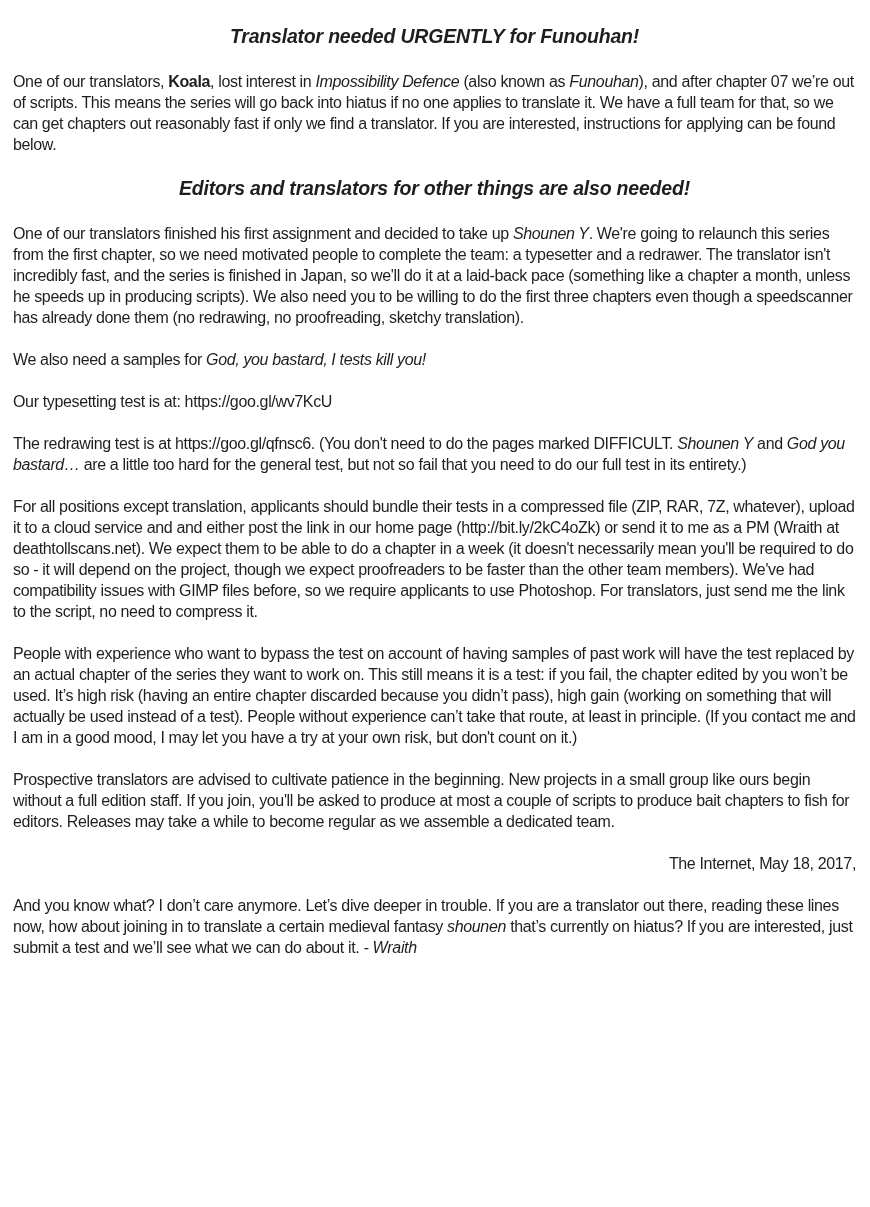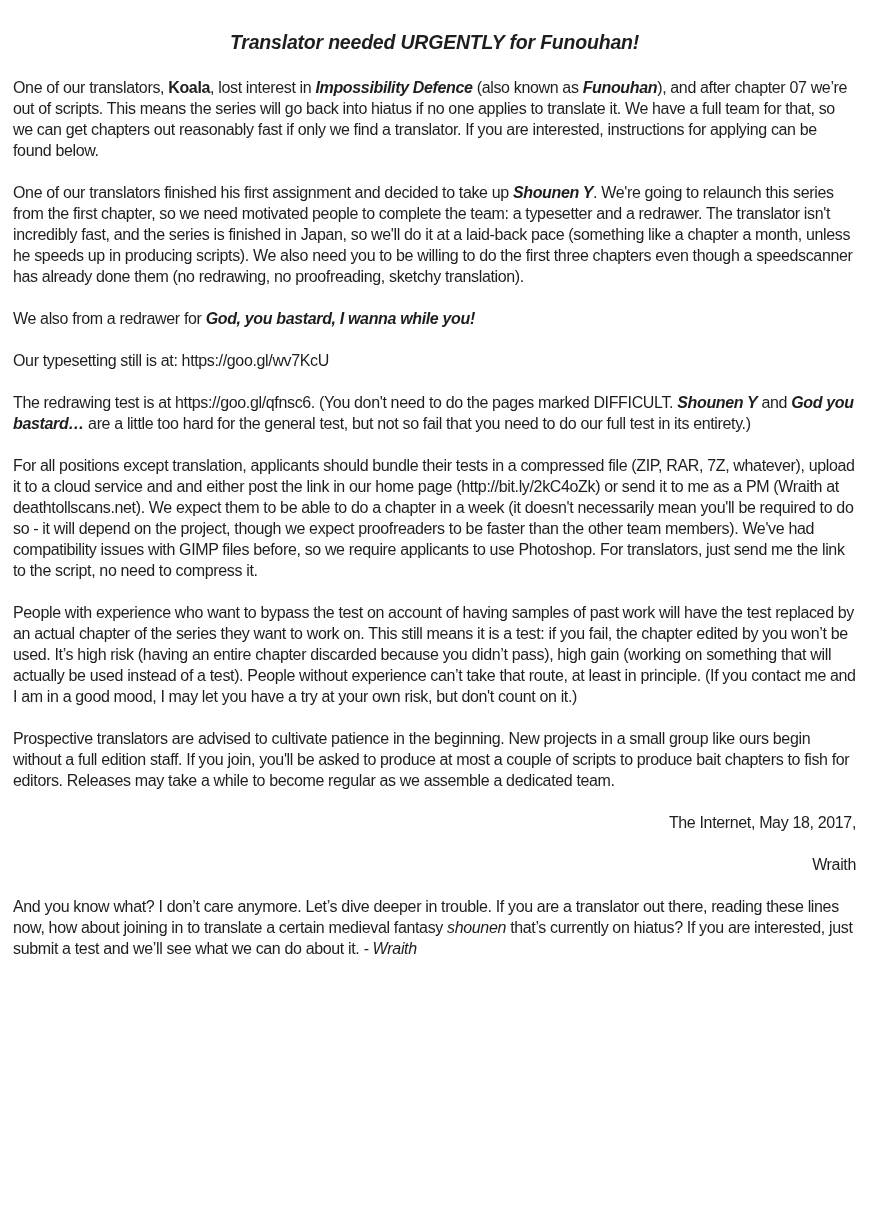--- a/index.html
+++ b/index.html
@@ -16,54 +16,54 @@
   p { margin: 0 0 21px 0; }
   .h {
     font-weight: bold;
     font-style: italic;
     text-align: center;
     font-size: 19.5px;
     line-height: 24px;
     letter-spacing: -0.2px;
     margin: 12px 0 23px 0;
   }
-  .h.first { margin-top: 24px; }
+  .h.first { margin-top: 18px; }
   .b  { font-weight: bold; margin-top: 7px; }
   .i  { font-style: italic; }
-  .bi { font-weight: bold; font-style: italic; }
+  .bi { font-weight: normal; font-style: italic; }
   .right { text-align: right; }
   .sig-line { line-height: 21px; }
 </style>
 </head>
 <body>
 
 <div class="page">
 
   <h1 class="h first">Translator needed URGENTLY for Funouhan!</h1>
 
   <p><span>One of our translators, </span><span class="b">Koala</span><span>, lost interest in </span><span class="bi">Impossibility Defence</span><span> (also known as </span><span class="bi">Funouhan</span><span>), and after chapter 07 we’re out of scripts. This means the series will go back into hiatus if no one applies to translate it. We have a full team for that, so we can get chapters out reasonably fast if only we find a translator. If you are interested, instructions for applying can be found below.</span></p>
 
+  <h2 class="h">Editors and translators for other things are also needed!</h2>
 
   <p><span>One of our translators finished his first assignment and decided to take up </span><span class="bi">Shounen Y</span><span>. We're going to relaunch this series from the first chapter, so we need motivated people to complete the team: a typesetter and a redrawer. The translator isn't incredibly fast, and the series is finished in Japan, so we'll do it at a laid-back pace (something like a chapter a month, unless he speeds up in producing scripts). We also need you to be willing to do the first three chapters even though a speedscanner has already done them (no redrawing, no proofreading, sketchy translation).</span></p>
 
-  <p><span>We also from a redrawer for </span><span class="bi">God, you bastard, I wanna while you!</span></p>
+  <p><span>We also need a samples for </span><span class="bi">God, you bastard, I tests kill you!</span></p>
 
-  <p>Our typesetting still is at: https://goo.gl/wv7KcU</p>
+  <p>Our typesetting test is at: https://goo.gl/wv7KcU</p>
 
   <p><span>The redrawing test is at https://goo.gl/qfnsc6. (You don't need to do the pages marked DIFFICULT. </span><span class="bi">Shounen Y</span><span> and </span><span class="bi">God you bastard…</span><span> are a little too hard for the general test, but not so fail that you need to do our full test in its entirety.)</span></p>
 
 
   <p>For all positions except translation, applicants should bundle their tests in a compressed file (ZIP, RAR, 7Z, whatever), upload it to a cloud service and and either post the link in our home page (http://bit.ly/2kC4oZk) or send it to me as a PM (Wraith at deathtollscans.net). We expect them to be able to do a chapter in a week (it doesn't necessarily mean you'll be required to do so - it will depend on the project, though we expect proofreaders to be faster than the other team members). We've had compatibility issues with GIMP files before, so we require applicants to use Photoshop. For translators, just send me the link to the script, no need to compress it.</p>
 
   <p>People with experience who want to bypass the test on account of having samples of past work will have the test replaced by an actual chapter of the series they want to work on. This still means it is a test: if you fail, the chapter edited by you won’t be used. It’s high risk (having an entire chapter discarded because you didn’t pass), high gain (working on something that will actually be used instead of a test). People without experience can’t take that route, at least in principle. (If you contact me and I am in a good mood, I may let you have a try at your own risk, but don't count on it.)</p>
 
   <p>Prospective translators are advised to cultivate patience in the beginning. New projects in a small group like ours begin without a full edition staff. If you join, you'll be asked to produce at most a couple of scripts to produce bait chapters to fish for editors. Releases may take a while to become regular as we assemble a dedicated team.</p>
 
   <p class="right">The Internet, May 18, 2017,</p>
 
   <p class="right">
-      <span class="sig-line" style="display:block">Wraith</span>
     </p>
 
 
   <p style="margin-bottom:4px"><span>And you know what? I don’t care anymore. Let’s dive deeper in trouble. If you are a translator out there, reading these lines now, how about joining in to translate a certain medieval fantasy </span><span class="i">shounen</span><span> that’s currently on hiatus? If you are interested, just submit a test and we’ll see what we can do about it. </span><span class="i">- Wraith</span></p>
 
 </div>
 
 </body></html>

